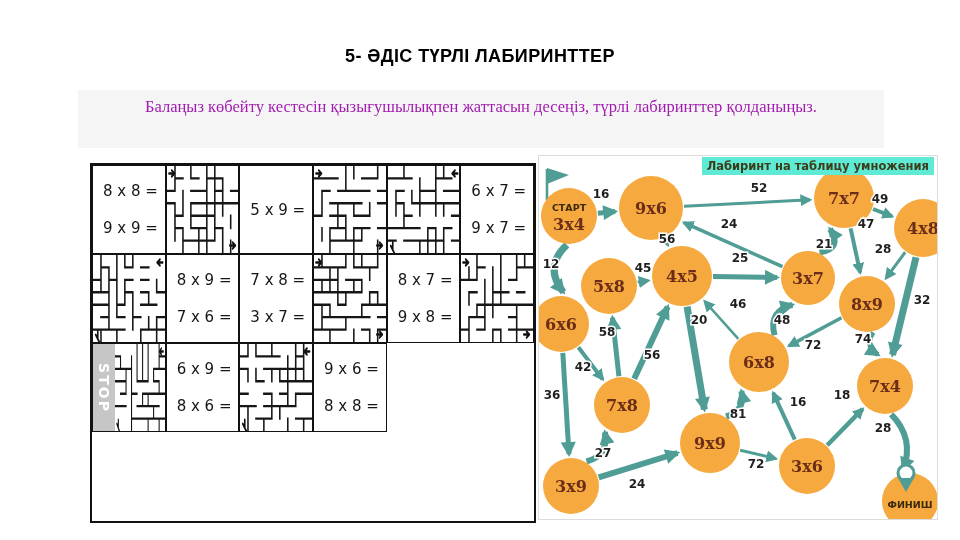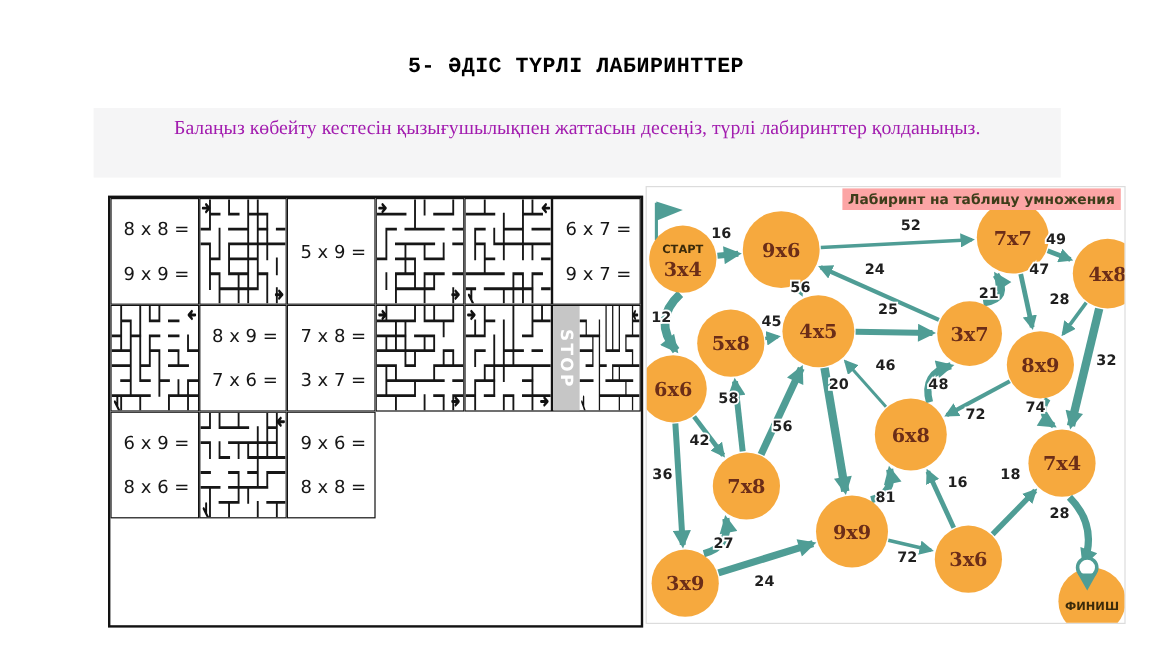--- a/index.html
+++ b/index.html
@@ -1,40 +1,40 @@
 <!DOCTYPE html>
 <html><head>
 <meta charset="utf-8">
 <style>
   html,body{margin:0;padding:0;background:#fff;}
   .stage{position:relative;width:960px;height:540px;background:#fff;overflow:hidden;
          font-family:"Liberation Sans",sans-serif;}
   .page-title{position:absolute;left:0;top:46px;width:960px;margin:0;text-align:center;
-    font-family:Liberation Mono, monospace;font-weight:bold;font-size:18px;color:#000;letter-spacing:.4px;}
+    font-family:Liberation Sans, sans-serif;font-weight:bold;font-size:18px;color:#000;letter-spacing:.4px;}
   .subtitle{position:absolute;left:78px;top:90px;width:806px;height:58px;background:#f5f5f6;
     font-family:"Liberation Serif",serif;font-size:16.5px;line-height:26px;color:#a21caf;
     text-align:center;padding-top:4px;box-sizing:border-box;}
   
   .worksheet{position:absolute;left:90px;top:163px;width:446px;height:360px;
     display:grid;grid-template-columns:repeat(6,1fr);grid-template-rows:repeat(4,1fr);
     border:2.6px solid #121212;background:#fff;box-sizing:border-box;}
   .cell{border:1.3px solid #121212;position:relative;overflow:hidden;background:#fff;}
   .cell.problems{display:flex;flex-direction:column;justify-content:space-evenly;padding-left:10px;}
   .prob-row{display:flex;align-items:center;}
   .prob-label{font-family:"DejaVu Sans",sans-serif;font-size:15px;font-weight:500;color:#161616;white-space:nowrap;}
   .answer-box{width:48px;height:24px;background:#d6d6d6;margin-left:8px;flex:none;}
   .maze-svg{display:block;width:100%;height:100%;}
   .stop-bar{position:absolute;left:0;top:0;bottom:0;width:22px;background:#c6c6c6;
     display:flex;align-items:center;justify-content:center;}
   .stop-text{transform:rotate(90deg);color:#fff;font-weight:bold;font-size:14px;letter-spacing:2px;
     font-family:"DejaVu Sans",sans-serif;}
   
   .diagram{position:absolute;left:538px;top:155px;width:400px;height:365px;background:#fff;
     border:1px solid #dcdcdc;box-sizing:border-box;}
-  .diagram-title{position:absolute;top:1px;right:3px;background:#fca5a5;color:#3d3d1a;
+  .diagram-title{position:absolute;top:1px;right:3px;background:#5eead4;color:#3d3d1a;
     font-family:"DejaVu Sans",sans-serif;font-size:11.5px;font-weight:600;padding:2px 5px;}
   .diagram svg{display:block;}
   .node-label{font-family:"DejaVu Serif",serif;font-weight:bold;font-size:16px;fill:#6b2d18;}
   .node-sub{font-family:"DejaVu Sans",sans-serif;font-weight:bold;font-size:9.5px;fill:#3b2a0a;}
   .edge-num{font-family:"DejaVu Sans",sans-serif;font-weight:bold;font-size:12px;fill:#1f1f1f;
     paint-order:stroke;stroke:#ffffff;stroke-width:3px;text-anchor:middle;}
 </style>
 </head>
 <body>
 
@@ -110,20 +110,30 @@
         <div class="prob-row">
           <span class="prob-label">3 x 7 =</span>
           <span class="answer-box"></span>
         </div>
       </div>
       <div class="cell">
         <svg class="maze-svg" viewBox="0 0 106 85" preserveAspectRatio="none">
           <path d="M11.8 0.0v12.1M11.8 24.3v12.1M11.8 48.6v12.1M11.8 60.7v12.1M23.6 12.1v12.1M23.6 24.3v12.1M23.6 48.6v12.1M23.6 72.9v12.1M35.3 12.1v12.1M35.3 24.3v12.1M35.3 36.4v12.1M47.1 0.0v12.1M47.1 36.4v12.1M47.1 60.7v12.1M58.9 0.0v12.1M58.9 24.3v12.1M58.9 72.9v12.1M70.7 0.0v12.1M70.7 24.3v12.1M70.7 48.6v12.1M82.4 12.1v12.1M82.4 36.4v12.1M82.4 72.9v12.1M94.2 0.0v12.1M94.2 36.4v12.1M94.2 72.9v12.1M0.0 12.1h11.8M11.8 12.1h11.8M23.6 12.1h11.8M35.3 12.1h11.8M58.9 12.1h11.8M70.7 12.1h11.8M82.4 12.1h11.8M0.0 24.3h11.8M11.8 24.3h11.8M23.6 24.3h11.8M47.1 24.3h11.8M58.9 24.3h11.8M0.0 36.4h11.8M11.8 36.4h11.8M23.6 36.4h11.8M35.3 36.4h11.8M47.1 36.4h11.8M58.9 36.4h11.8M82.4 36.4h11.8M0.0 48.6h11.8M11.8 48.6h11.8M35.3 48.6h11.8M70.7 48.6h11.8M82.4 48.6h11.8M94.2 48.6h11.8M11.8 60.7h11.8M23.6 60.7h11.8M35.3 60.7h11.8M47.1 60.7h11.8M58.9 60.7h11.8M70.7 60.7h11.8M94.2 60.7h11.8M0.0 72.9h11.8M11.8 72.9h11.8M23.6 72.9h11.8M35.3 72.9h11.8M70.7 72.9h11.8M94.2 72.9h11.8" stroke="#161616" stroke-width="2.3" fill="none" stroke-linecap="square"></path>
           <path d="M3 7.285714285714285 h8 M11 7.285714285714285 l-4 -3 M11 7.285714285714285 l-4 3 M93 77.71428571428572 h8 M101 77.71428571428572 l-4 -3 M101 77.71428571428572 l-4 3" stroke="#111" stroke-width="2.4" fill="none" stroke-linecap="round"></path>
         </svg>
+      </div>
+      <div class="cell problems">
+        <div class="prob-row">
+          <span class="prob-label">8 x 7 =</span>
+          <span class="answer-box"></span>
+        </div>
+        <div class="prob-row">
+          <span class="prob-label">9 x 8 =</span>
+          <span class="answer-box"></span>
+        </div>
       </div>
       <div class="cell">
         <svg class="maze-svg" viewBox="0 0 106 85" preserveAspectRatio="none">
           <path d="M11.8 12.1v12.1M11.8 36.4v12.1M11.8 60.7v12.1M11.8 72.9v12.1M23.6 0.0v12.1M23.6 12.1v12.1M23.6 48.6v12.1M35.3 24.3v12.1M35.3 36.4v12.1M35.3 48.6v12.1M35.3 60.7v12.1M47.1 12.1v12.1M47.1 24.3v12.1M47.1 36.4v12.1M47.1 48.6v12.1M47.1 72.9v12.1M58.9 0.0v12.1M58.9 12.1v12.1M58.9 24.3v12.1M58.9 36.4v12.1M58.9 72.9v12.1M82.4 0.0v12.1M82.4 12.1v12.1M82.4 48.6v12.1M82.4 60.7v12.1M82.4 72.9v12.1M94.2 0.0v12.1M23.6 12.1h11.8M82.4 12.1h11.8M94.2 12.1h11.8M0.0 24.3h11.8M11.8 24.3h11.8M70.7 24.3h11.8M11.8 36.4h11.8M47.1 36.4h11.8M58.9 36.4h11.8M82.4 36.4h11.8M23.6 48.6h11.8M35.3 48.6h11.8M47.1 48.6h11.8M58.9 48.6h11.8M70.7 48.6h11.8M82.4 48.6h11.8M94.2 48.6h11.8M11.8 60.7h11.8M23.6 60.7h11.8M70.7 60.7h11.8M0.0 72.9h11.8M23.6 72.9h11.8M47.1 72.9h11.8M70.7 72.9h11.8M82.4 72.9h11.8M94.2 72.9h11.8" stroke="#161616" stroke-width="2.3" fill="none" stroke-linecap="square"></path>
           <path d="M3 7.285714285714285 h8 M11 7.285714285714285 l-4 -3 M11 7.285714285714285 l-4 3 M93 77.71428571428572 h8 M101 77.71428571428572 l-4 -3 M101 77.71428571428572 l-4 3" stroke="#111" stroke-width="2.4" fill="none" stroke-linecap="round"></path>
         </svg>
       </div>
       <div class="cell">
         <svg class="maze-svg" viewBox="0 0 106 85" preserveAspectRatio="none" style="margin-left: 22px; width: calc(100% - 22px);">
           <path d="M11.8 12.1v12.1M23.6 24.3v12.1M23.6 36.4v12.1M35.3 12.1v12.1M35.3 24.3v12.1M35.3 36.4v12.1M35.3 48.6v12.1M35.3 60.7v12.1M35.3 72.9v12.1M47.1 0.0v12.1M47.1 12.1v12.1M47.1 24.3v12.1M58.9 0.0v12.1M58.9 12.1v12.1M58.9 24.3v12.1M58.9 48.6v12.1M70.7 0.0v12.1M70.7 12.1v12.1M70.7 24.3v12.1M70.7 48.6v12.1M70.7 72.9v12.1M82.4 24.3v12.1M82.4 60.7v12.1M94.2 0.0v12.1M94.2 12.1v12.1M94.2 36.4v12.1M94.2 72.9v12.1M0.0 12.1h11.8M94.2 12.1h11.8M0.0 24.3h11.8M11.8 24.3h11.8M23.6 24.3h11.8M82.4 24.3h11.8M94.2 24.3h11.8M0.0 36.4h11.8M11.8 36.4h11.8M47.1 36.4h11.8M58.9 36.4h11.8M82.4 36.4h11.8M11.8 48.6h11.8M35.3 48.6h11.8M58.9 48.6h11.8M70.7 48.6h11.8M82.4 48.6h11.8M94.2 48.6h11.8M0.0 60.7h11.8M11.8 60.7h11.8M47.1 60.7h11.8M58.9 60.7h11.8M70.7 60.7h11.8M82.4 60.7h11.8M35.3 72.9h11.8M47.1 72.9h11.8M58.9 72.9h11.8M70.7 72.9h11.8M82.4 72.9h11.8M94.2 72.9h11.8" stroke="#161616" stroke-width="2.3" fill="none" stroke-linecap="square"></path>

